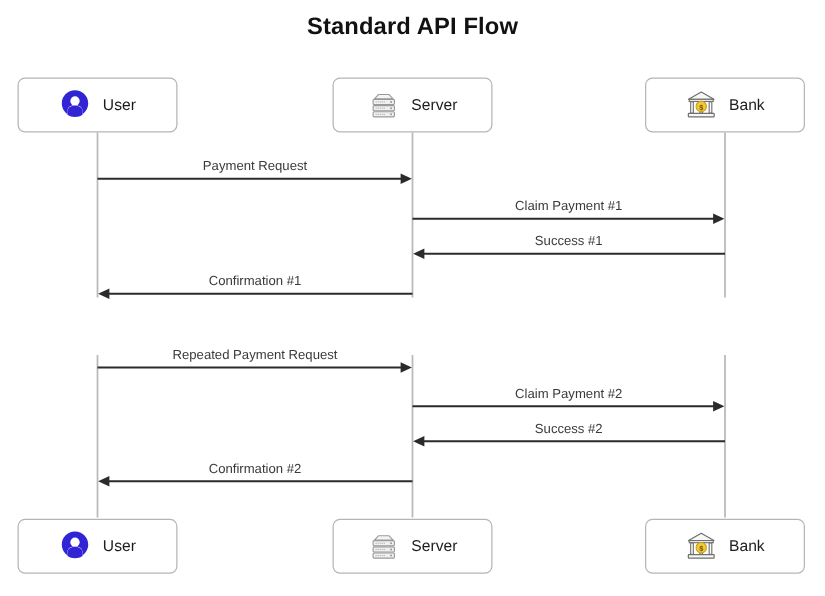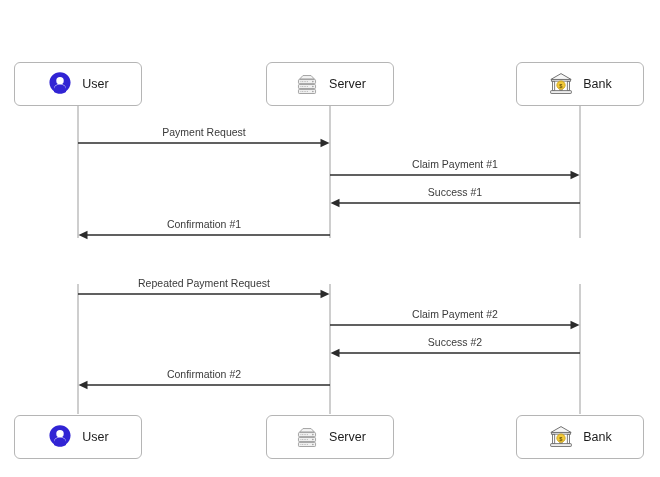--- a/index.html
+++ b/index.html
@@ -75,20 +75,21 @@
     height: 26px;
     display: block;
     flex: 0 0 auto;
   }
 </style>
 </head>
 <body>
 
 <div id="canvas">
 
+  <div class="diagram-title">Standard API Flow</div>
 
   <svg class="layer" id="wires" viewBox="0 0 660 477" xmlns="http://www.w3.org/2000/svg">
       <line x1="78" x2="78" y1="106" y2="238" class="lifeline" stroke="#b9b9b9"></line>
       <line x1="78" x2="78" y1="284" y2="414" class="lifeline" stroke="#b9b9b9"></line>
       <line x1="330" x2="330" y1="106" y2="238" class="lifeline" stroke="#b9b9b9"></line>
       <line x1="330" x2="330" y1="284" y2="414" class="lifeline" stroke="#b9b9b9"></line>
       <line x1="580" x2="580" y1="106" y2="238" class="lifeline" stroke="#b9b9b9"></line>
       <line x1="580" x2="580" y1="284" y2="414" class="lifeline" stroke="#b9b9b9"></line>
       <g>
         <line x1="78" x2="322" y1="143" y2="143" class="msg-line" stroke="#2b2b2b"></line>

